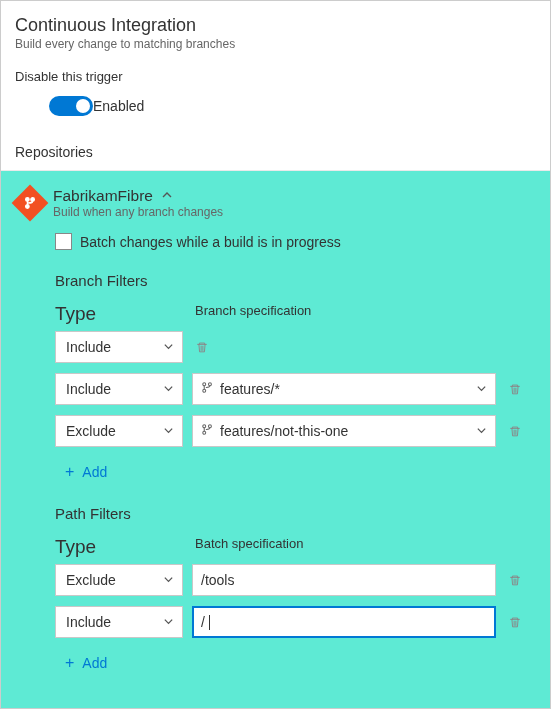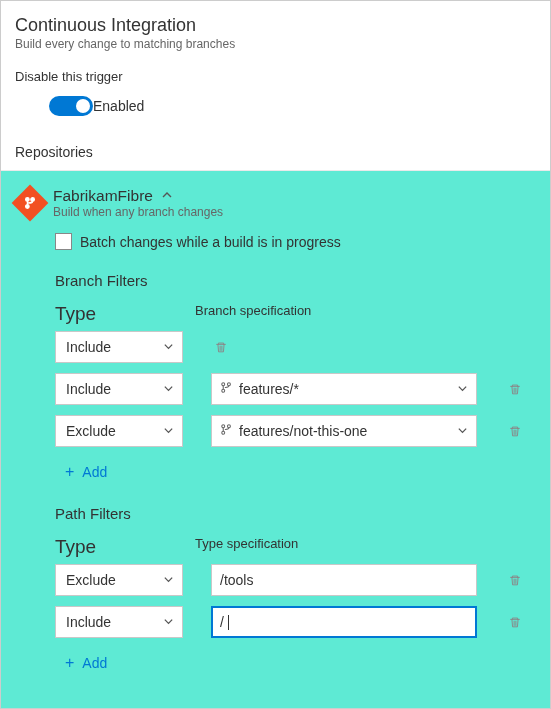--- a/index.html
+++ b/index.html
@@ -47,21 +47,21 @@
   .chevron { font-size: 12px; color: #555; }
   .repo-body { padding: 14px 25px 0 54px; }
   .checkbox-row { display: flex; align-items: center; gap: 8px; margin-bottom: 22px; }
   .checkbox {
     width: 17px; height: 17px; border: 1px solid #888; background: #fff; cursor: pointer;
   }
   .filter-heading { font-size: 15px; font-weight: 400; margin-bottom: 14px; color: #333; }
   .col-heads { display: flex; gap: 12px; margin-bottom: 6px; }
   .col-type { width: 128px; font-size: 19px; color: #333; }
   .col-spec { flex: 1; font-size: 13px; color: #333; }
-  .filter-row { display: flex; align-items: center; gap: 28px; margin-bottom: 10px; }
+  .filter-row { display: flex; align-items: center; gap: 9px; margin-bottom: 10px; }
   .select {
     width: 128px; height: 32px; background: #fff; border: 1px solid #c8c8c8;
     display: flex; align-items: center; justify-content: space-between;
     padding: 0 8px 0 10px; cursor: pointer; font-size: 14px; color: #333;
   }
   .spec-input {
     flex: 1; height: 32px; background: #fff; border: 1px solid #c8c8c8;
     display: flex; align-items: center; padding: 0 8px 0 8px; gap: 6px;
     font-size: 14px; color: #333; cursor: text;
   }
@@ -203,21 +203,21 @@
 
     <div class="add-link">
       <span class="add-plus">+</span>
       <span>Add</span>
     </div>
 
     
     <div class="filter-heading">Path Filters</div>
     <div class="col-heads">
       <div class="col-type">Type</div>
-      <div class="col-spec">Type specification</div>
+      <div class="col-spec">Batch specification</div>
     </div>
 
     <div class="filter-row">
       <div class="select">
         <span>Exclude</span>
         <span><svg width="11" height="11" viewBox="0 0 12 12">
               <path d="M2 4 L6 8 L10 4" stroke="#555" stroke-width="1.4" fill="none"></path>
             </svg></span>
       </div>
       <div class="spec-input">

